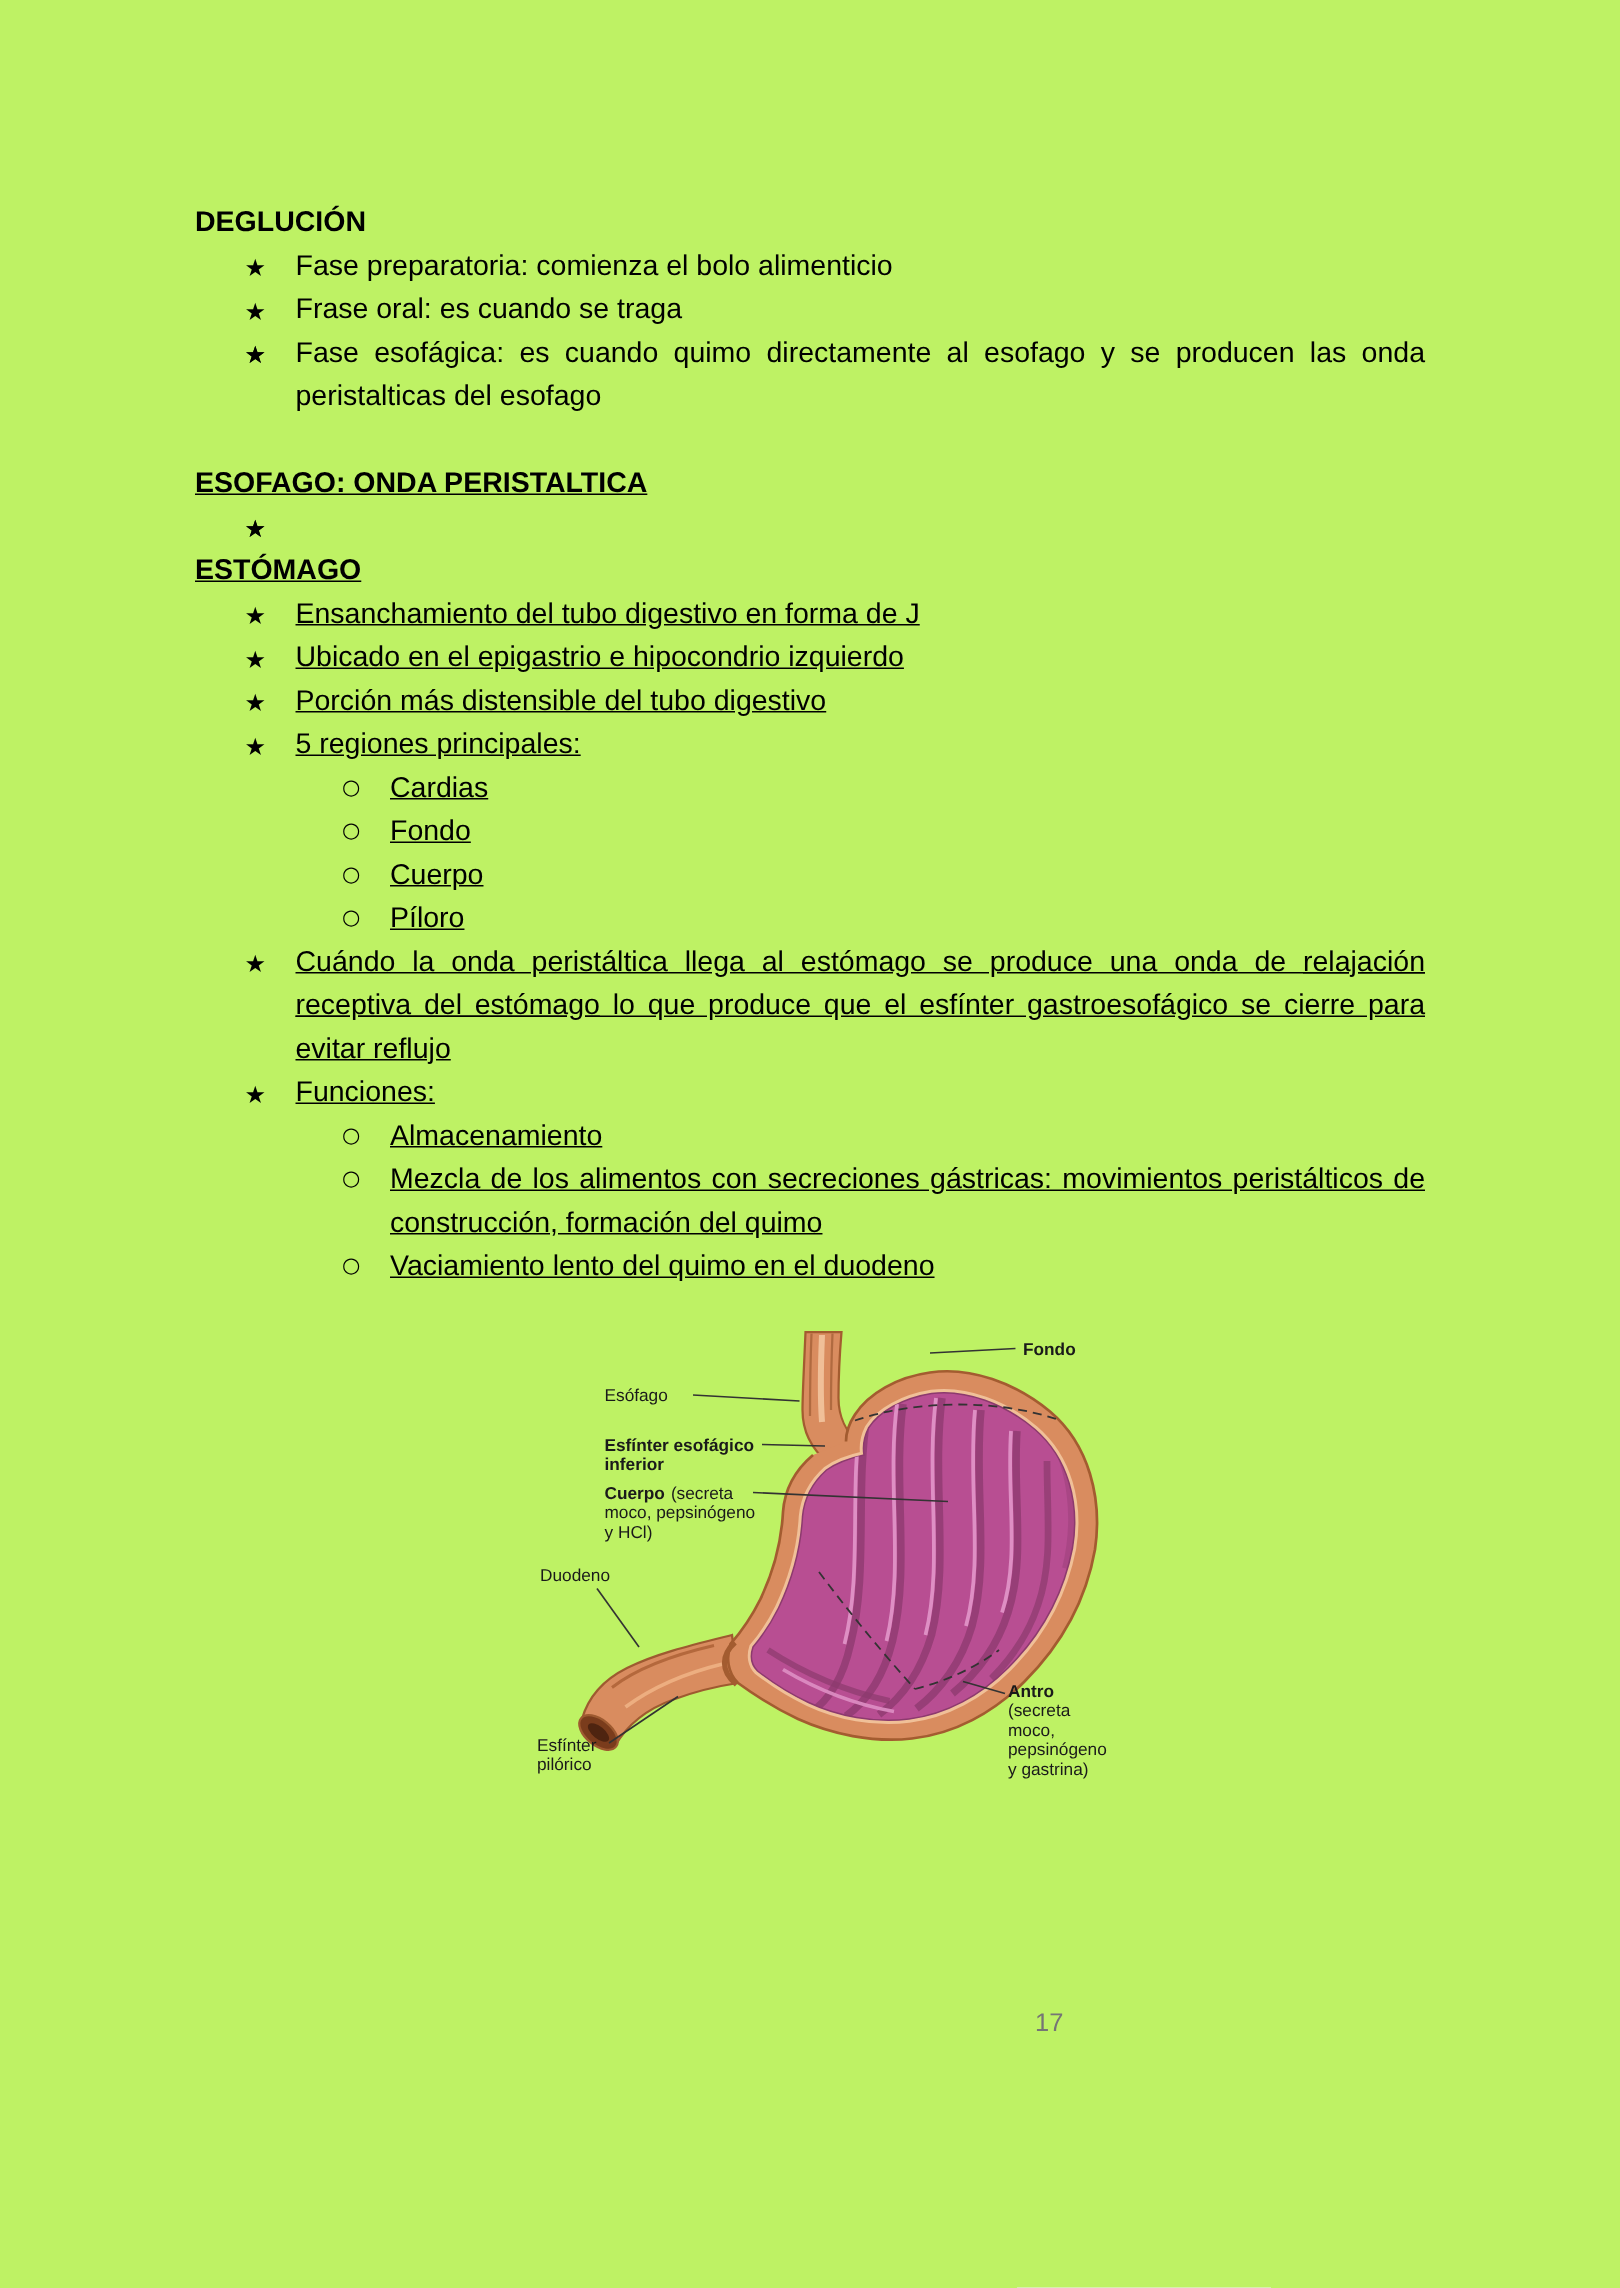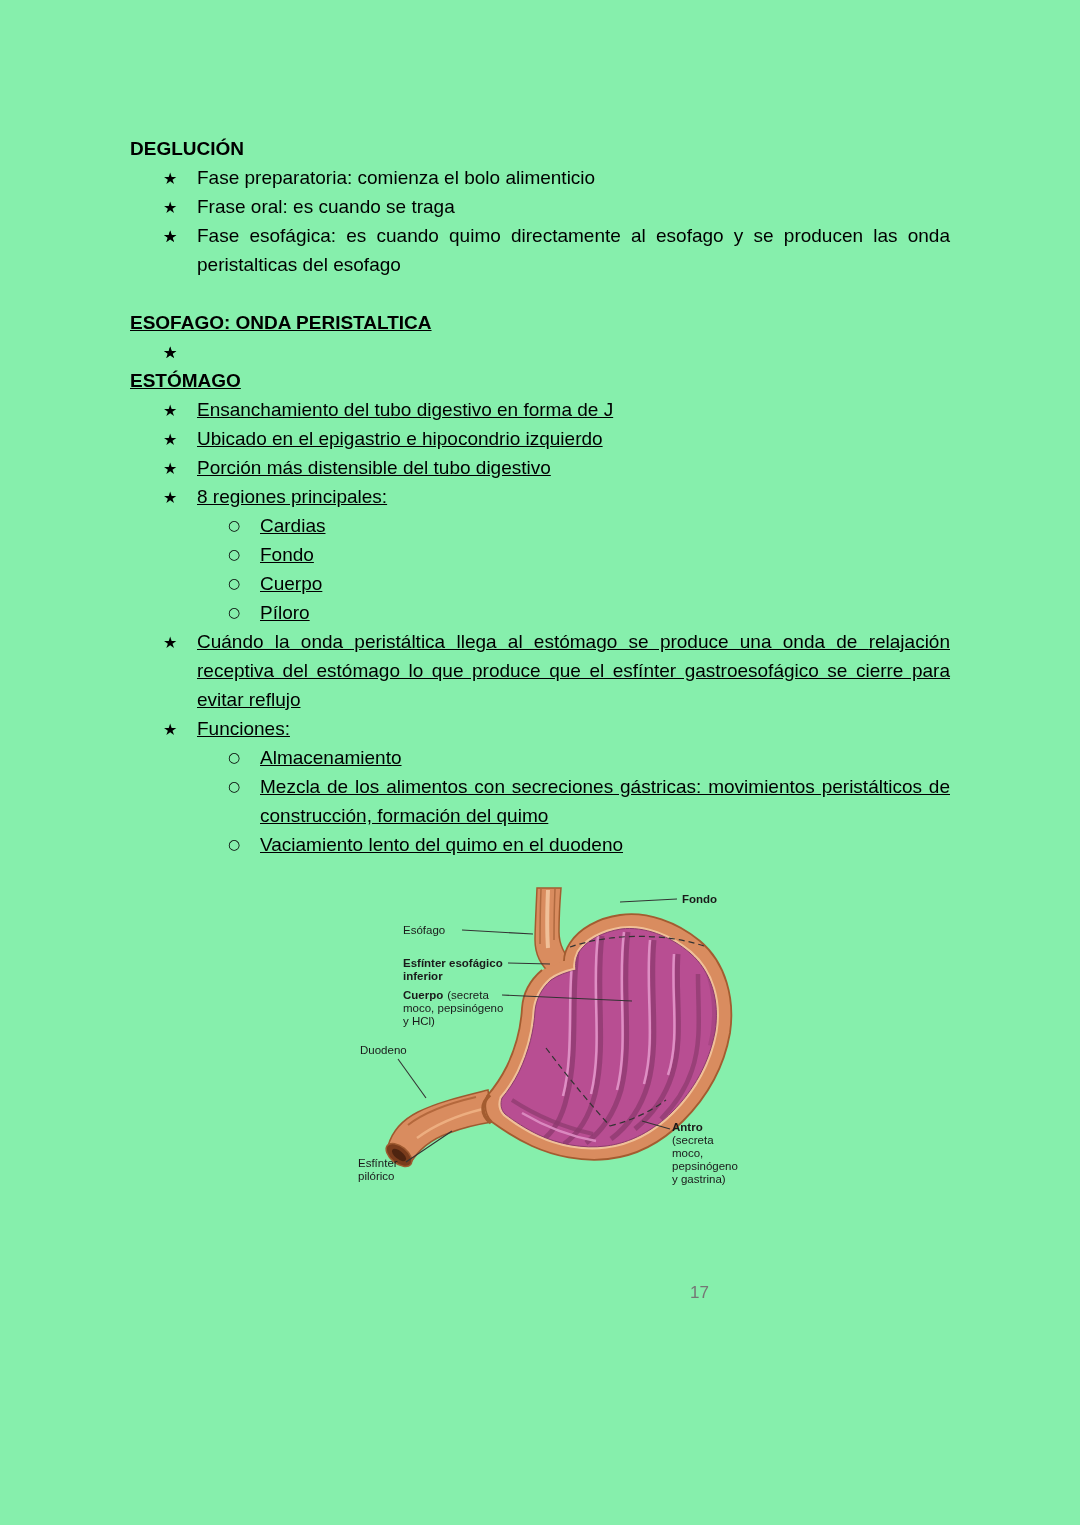--- a/index.html
+++ b/index.html
@@ -1,18 +1,18 @@
 <!DOCTYPE html>
 <html><head>
 <meta charset="utf-8">
 <style>
   * { box-sizing: border-box; }
   html, body { margin: 0; padding: 0; background: #e9e9e9; }
   .page {
-    width: 1080px; height: 1525px; margin: 0 auto; background: #86efac;
+    width: 1080px; height: 1525px; margin: 0 auto; background: #bef264;
     font-family: "Liberation Sans", sans-serif;
     font-size: 19px; line-height: 29px; color: #000;
     padding: 134px 130px 0 130px;
     position: relative; overflow: hidden;
   }
   .heading { font-size: 19px; font-weight: 700; margin: 0; line-height: 29px; }
   .doc-section + .doc-section { margin-top: 29px; text-decoration: underline; }
   ul { list-style: none; margin: 0; padding: 0; }
   .star-item { position: relative; padding-left: 67px; }
   .star {
@@ -21,21 +21,21 @@
   }
   .circle-item { position: relative; padding-left: 63px; }
   .circle {
     position: absolute; left: 31px; top: 0px;
     font-family: "DejaVu Sans", sans-serif; font-size: 14px; line-height: 29px;
   }
   .justify { text-align: justify; }
   .underline { text-decoration: underline; }
   .figure { margin: 25px 0 0 220px; width: 400px; height: 322px; position: relative; }
   .page-number {
-    position: absolute; left: 690px; top: 1278px;
+    position: absolute; left: 690px; top: 1334px;
     font-size: 17px; color: #757575;
   }
   
   .flabel { font-family: "Liberation Sans", sans-serif; font-size: 11.5px; fill: #1a1a1a; }
   .fbold { font-weight: 700; }
   .lline { stroke: #333; stroke-width: 1.1; fill: none; }
   .dline { stroke: #333; stroke-width: 1.2; fill: none; stroke-dasharray: 6 4; }
 </style>
 </head>
 <body>
@@ -85,21 +85,21 @@
       <li class="star-item">
         <span class="star">★</span>
         <span class="li-text">Ubicado en el epigastrio e hipocondrio izquierdo</span>
       </li>
       <li class="star-item">
         <span class="star">★</span>
         <span class="li-text">Porción más distensible del tubo digestivo</span>
       </li>
       <li class="star-item">
         <span class="star">★</span>
-        <span class="li-text">8 regiones principales:</span>
+        <span class="li-text">5 regiones principales:</span>
         <ul class="circle-list">
           <li class="circle-item">
             <span class="circle">○</span>
             <span class="li-text">Cardias</span>
           </li>
           <li class="circle-item">
             <span class="circle">○</span>
             <span class="li-text">Fondo</span>
           </li>
           <li class="circle-item">

